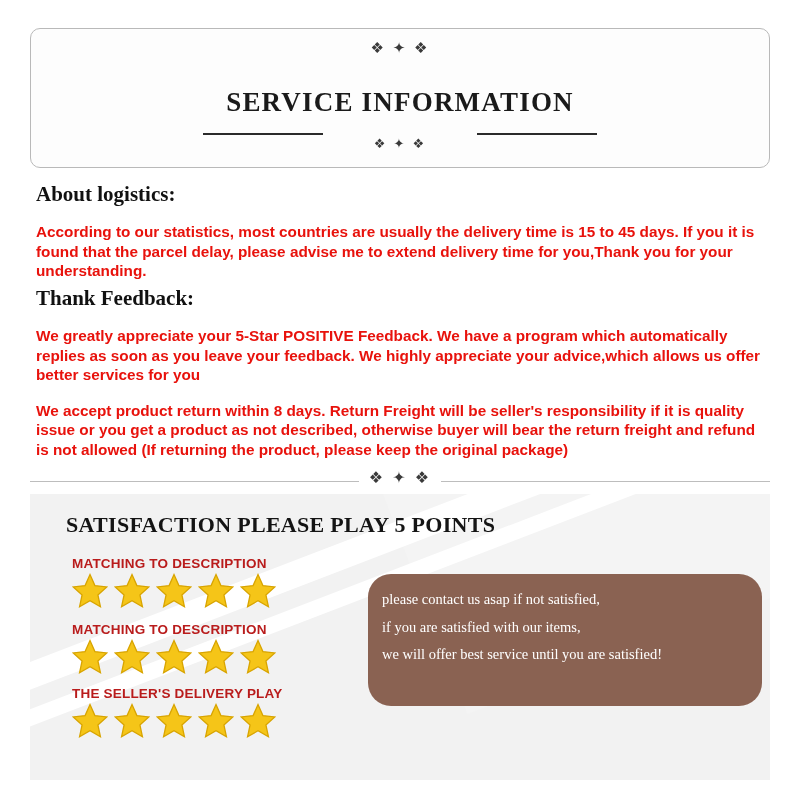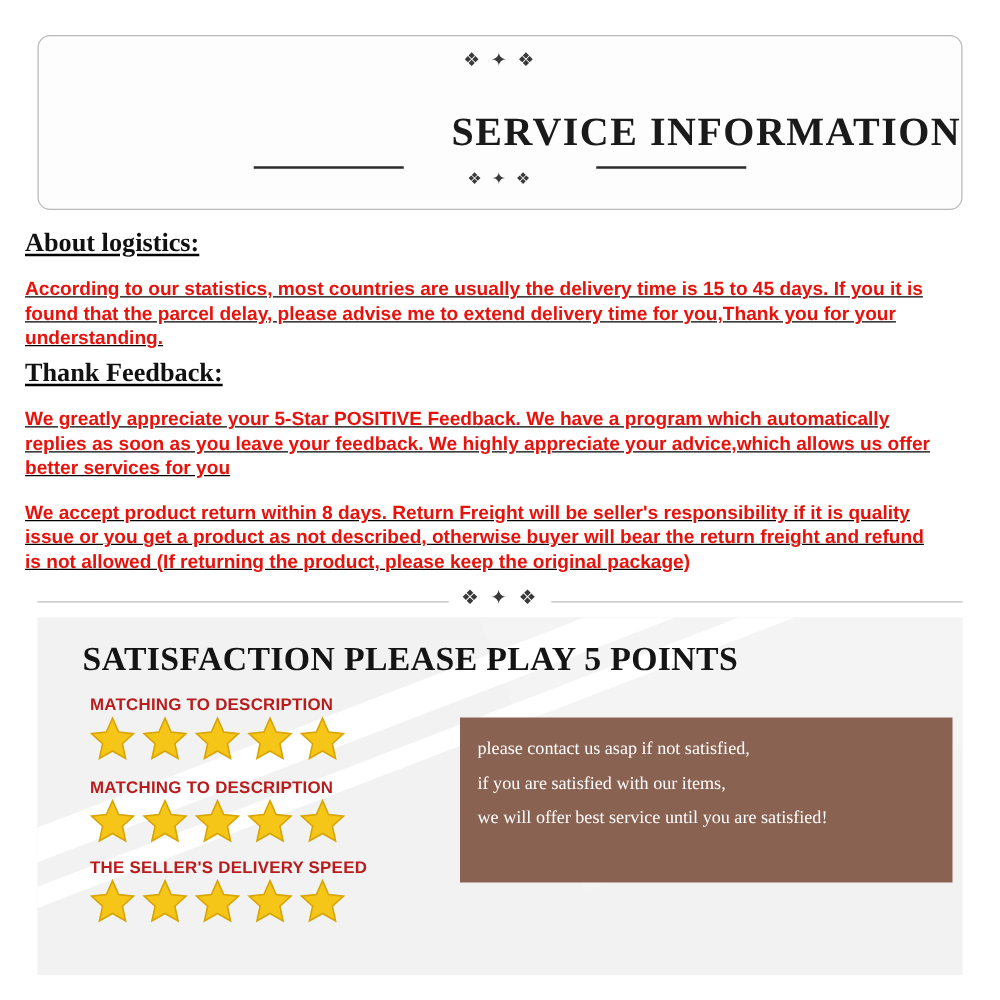--- a/index.html
+++ b/index.html
@@ -53,43 +53,42 @@
     position: absolute;
     top: 108px;
     left: 0;
     font-size: 13px;
   }
   .header-title {
     position: absolute;
     top: 58px;
     left: 0;
     width: 100%;
-    text-align: right;
+    text-align: center;
     font-family: "Liberation Serif", serif;
     font-weight: bold;
-    font-size: 32px;
+    font-size: 27px;
     letter-spacing: 1.2px;
     color: #1a1a1a;
   }
   .title-rule {
     position: absolute;
     top: 104px;
     height: 2px;
     background: #2b2b2b;
   }
   .title-rule.left  { left: 172px;  width: 120px; }
   .title-rule.right { right: 172px; width: 120px; }
 
   
   .info-block {
     position: absolute;
-    left: 20px;
+    left: 36px;
     top: 182px;
     width: 740px;
-    text-decoration: underline;
   }
   .section-head {
     font-family: "Liberation Serif", serif;
     font-weight: bold;
     font-size: 21px;
     color: #111111;
     margin: 0 0 2px 0;
     line-height: 1.15;
   }
   .section-body {
@@ -167,21 +166,21 @@
     transform: rotate(-21deg);
     transform-origin: left top;
   }
 
   .sat-title {
     position: absolute;
     left: 36px;
     top: 18px;
     font-family: "Liberation Serif", serif;
     font-weight: bold;
-    font-size: 27px;
+    font-size: 22px;
     letter-spacing: 0.3px;
     color: #141414;
   }
 
   .rating-group { position: absolute; left: 42px; }
   .rating-label {
     font-family: "Liberation Sans", sans-serif;
     font-weight: bold;
     font-size: 13.5px;
     color: #b91c1c;
@@ -209,20 +208,21 @@
   
   .msg-box {
     position: absolute;
     left: 338px;
     top: 80px;
     width: 394px;
     height: 132px;
     background: #8a6252;
     padding: 12px 14px 0 14px;
     box-sizing: border-box;
+    border-radius: 23px;
   }
   .msg-line {
     color: #ffffff;
     font-family: "Liberation Serif", serif;
     font-size: 14.5px;
     line-height: 1.9;
     white-space: nowrap;
   }
   .top-strip {
     position: absolute;
@@ -304,21 +304,21 @@
         <span class="star"><svg width="40" height="38" viewBox="0 0 24 24">
               <polygon points="12,1.6 15.1,8.6 22.6,9.4 17,14.5 18.6,22 12,18.2 5.4,22 7,14.5 1.4,9.4 8.9,8.6" fill="#f5c518" stroke="#d8a400" stroke-width="0.8"></polygon>
             </svg></span>
         <span class="star"><svg width="40" height="38" viewBox="0 0 24 24">
               <polygon points="12,1.6 15.1,8.6 22.6,9.4 17,14.5 18.6,22 12,18.2 5.4,22 7,14.5 1.4,9.4 8.9,8.6" fill="#f5c518" stroke="#d8a400" stroke-width="0.8"></polygon>
             </svg></span>
       </div>
     </div>
 
     <div class="rating-group g3">
-      <div class="rating-label">THE SELLER'S DELIVERY SPEED</div>
+      <div class="rating-label">THE SELLER'S DELIVERY PLAY</div>
       <div class="stars">
         <span class="star"><svg width="40" height="38" viewBox="0 0 24 24">
               <polygon points="12,1.6 15.1,8.6 22.6,9.4 17,14.5 18.6,22 12,18.2 5.4,22 7,14.5 1.4,9.4 8.9,8.6" fill="#f5c518" stroke="#d8a400" stroke-width="0.8"></polygon>
             </svg></span>
         <span class="star"><svg width="40" height="38" viewBox="0 0 24 24">
               <polygon points="12,1.6 15.1,8.6 22.6,9.4 17,14.5 18.6,22 12,18.2 5.4,22 7,14.5 1.4,9.4 8.9,8.6" fill="#f5c518" stroke="#d8a400" stroke-width="0.8"></polygon>
             </svg></span>
         <span class="star"><svg width="40" height="38" viewBox="0 0 24 24">
               <polygon points="12,1.6 15.1,8.6 22.6,9.4 17,14.5 18.6,22 12,18.2 5.4,22 7,14.5 1.4,9.4 8.9,8.6" fill="#f5c518" stroke="#d8a400" stroke-width="0.8"></polygon>
             </svg></span>

